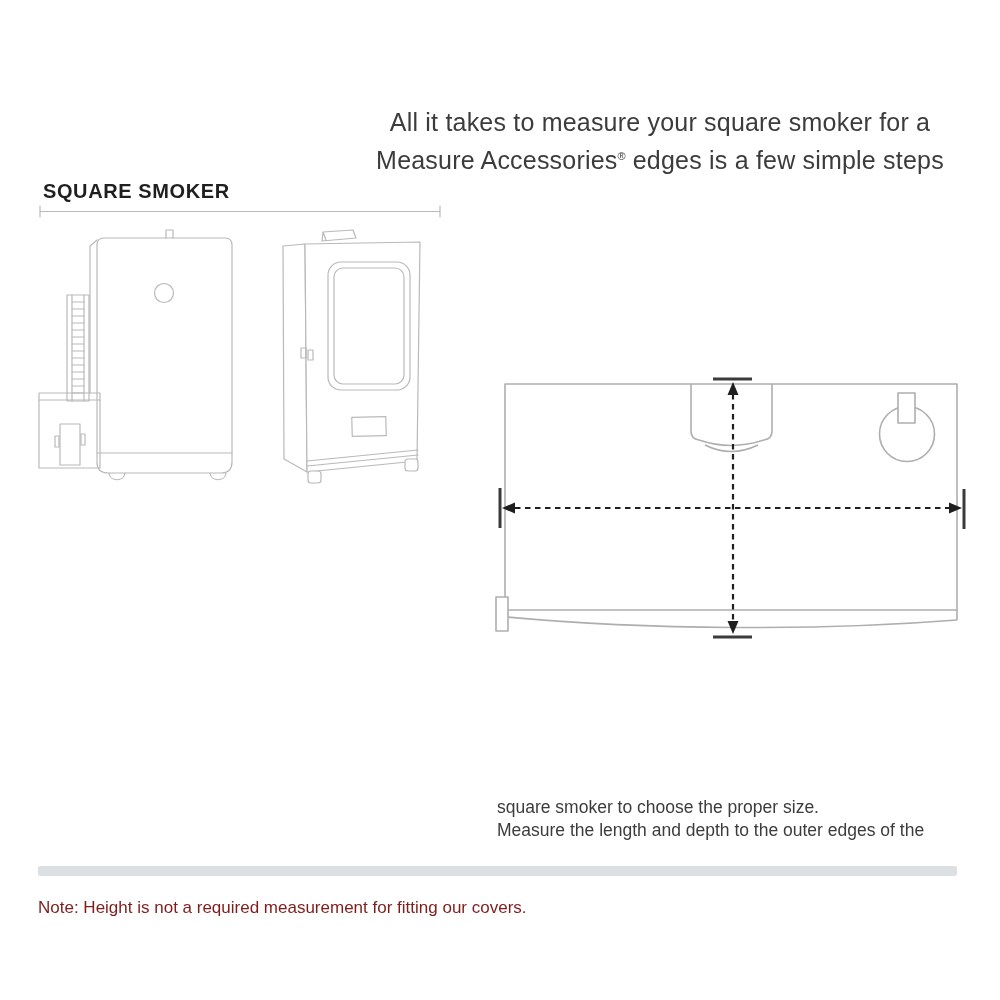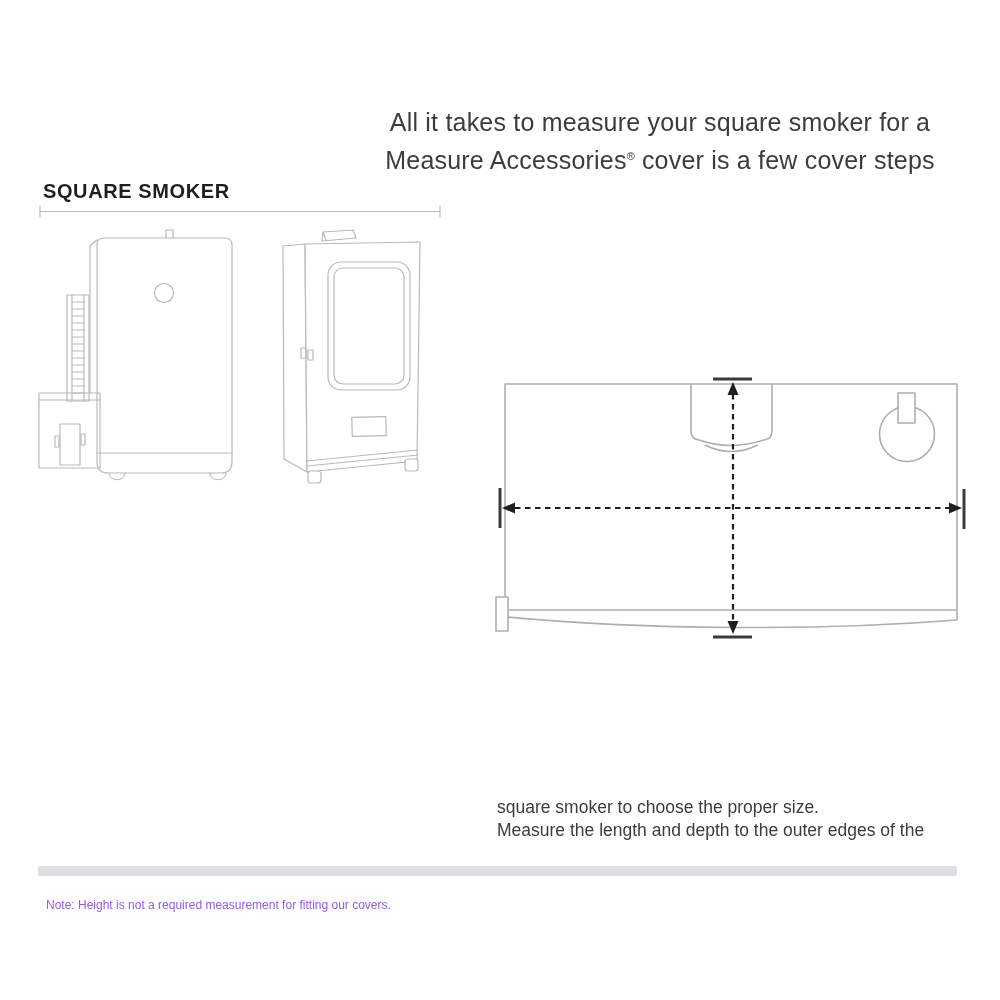--- a/index.html
+++ b/index.html
@@ -6,37 +6,37 @@
   .page{position:relative;width:1000px;height:1000px;background:#ffffff;overflow:hidden;
         font-family:"Liberation Sans", sans-serif;color:#3d3d3d;}
   .abs{position:absolute;}
   .heading{left:330px;top:78px;width:660px;text-align:center;
            font-size:25px;line-height:34px;font-weight:400;color:#3c3c3c;letter-spacing:0.2px;margin-top:27px;}
   .heading sup{font-size:11px;vertical-align:9px;letter-spacing:0;}
   .section-label{left:43px;top:180px;width:398px;text-align:left;
                  font-size:20px;font-weight:700;color:#1f1f1f;letter-spacing:0.6px;}
   .instruction{left:497px;top:796px;width:480px;font-size:17.5px;line-height:23px;color:#3c3c3c;}
   .divider{left:38px;top:866px;width:919px;height:10px;background:#dde0e2;border-radius:2px;}
-  .note{left:46px;top:898px;font-size:12px;color:#8b5cf6;}
+  .note{left:38px;top:898px;font-size:17px;color:#7f1d1d;}
   svg{display:block;}
   .lineart{stroke:#b9b9b9;stroke-width:1.2;fill:none;stroke-linecap:round;stroke-linejoin:round;}
   .lineart2{stroke:#aeaeae;stroke-width:1.6;fill:none;stroke-linejoin:round;}
   .whitefill{fill:#ffffff;}
   .dash{stroke:#1f1f1f;stroke-width:2.2;stroke-dasharray:5.5 4.5;fill:none;}
   .tick{stroke:#3b3b3b;stroke-width:3;fill:none;}
   .ah{fill:#1f1f1f;stroke:none;}
 </style>
 </head>
 <body>
 
 <div class="page">
 
   <div class="abs heading">
     <div>All it takes to measure your square smoker for a</div>
-    <div><span>Measure Accessories</span><sup>®</sup><span> cover is a few cover steps</span></div>
+    <div><span>Measure Accessories</span><sup>®</sup><span> edges is a few simple steps</span></div>
   </div>
 
   <div class="abs section-label">SQUARE SMOKER</div>
 
   <svg class="abs" style="left:38px;top:203px;" width="404" height="16" viewBox="0 0 404 16">
     <path class="lineart" d="M2,8.5 H402 M2,3 V14 M402,3 V14"></path>
   </svg>
 
   <svg class="abs" style="left:38px;top:228px;" width="200" height="260" viewBox="0 0 200 260">
     <path class="lineart" d="M59,12 L52,18 L52,165"></path>

